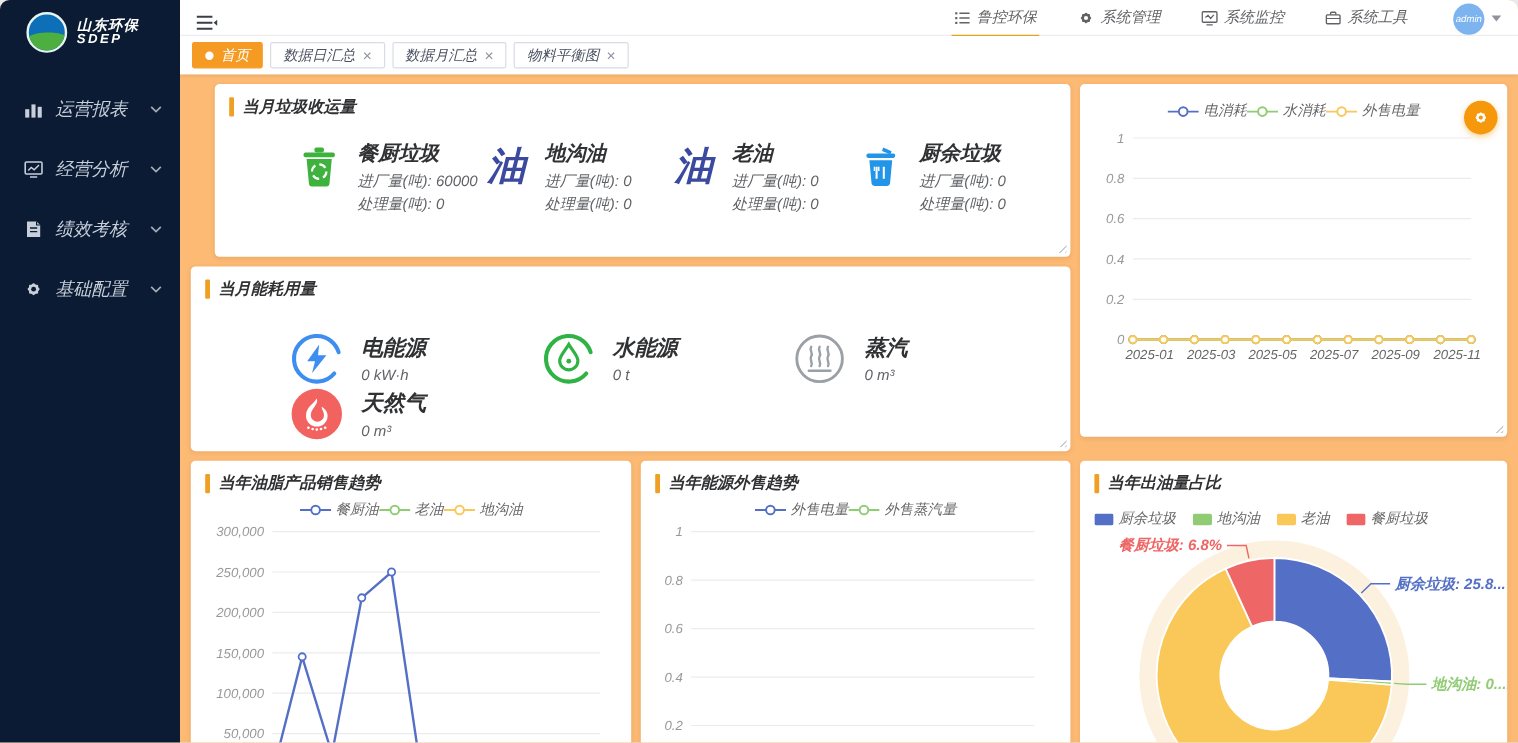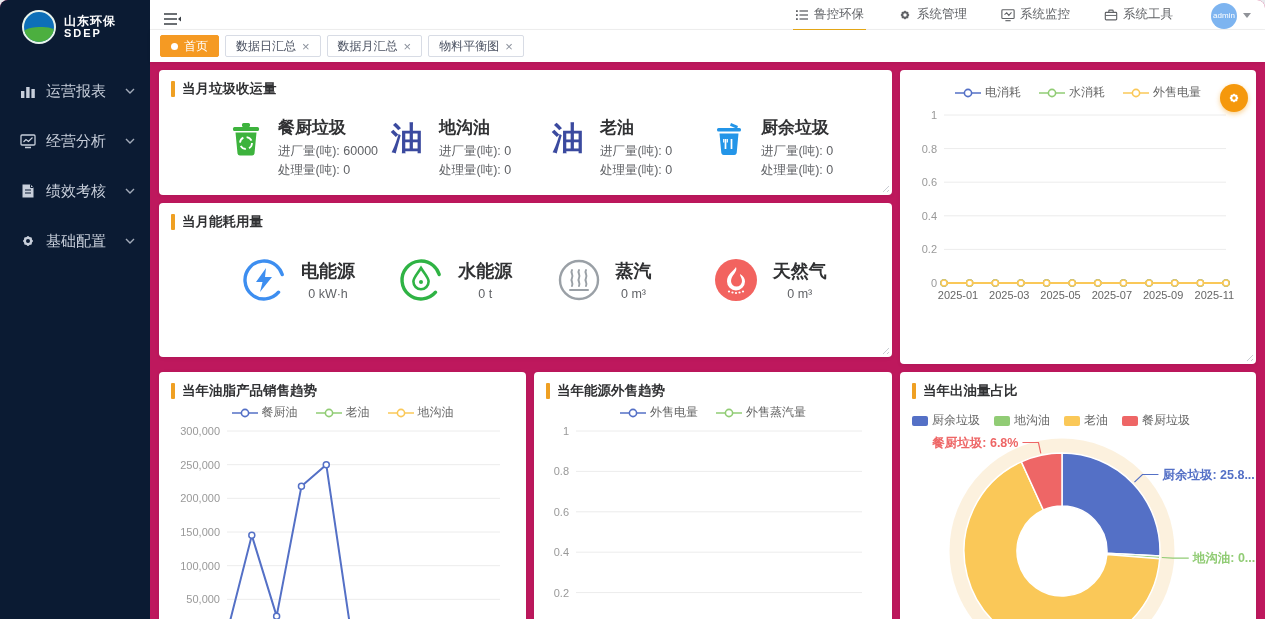--- a/index.html
+++ b/index.html
@@ -1,19 +1,19 @@
 <!DOCTYPE html>
 <html><head>
 <meta charset="utf-8">
 <style>
   * { margin:0; padding:0; box-sizing:border-box; }
   html,body { width:1265px; height:619px; overflow:hidden; background:#e8eaed;
     font-family:"Liberation Sans","DejaVu Sans",sans-serif; }
-  .app { position:relative; width:1265px; height:619px; background:#be185d;
-    border-radius:8px 8px 0 0; overflow:hidden; display:flex; }
+  .app { position:relative; width:1265px; height:619px; background:#fdba74;
+    border-radius:8px 8px 0 0; overflow:hidden; display:flex;font-style:italic; }
 
   
   .sidebar { width:150px; height:100%; background:#0b1b33; flex:0 0 150px; color:#bfcbd9; }
   .logo { display:flex; align-items:center; gap:8px; padding:10px 8px 14px 22px; }
   .logo-circle { width:34px; height:34px; border-radius:50%; background:#0d6fb8; position:relative; overflow:hidden; flex:0 0 34px; border:2px solid #e8f4ec; }
   .logo-circle .land { position:absolute; left:-4px; right:-4px; bottom:-3px; height:18px; background:#4caf3f; border-radius:50% 40% 0 0; }
   .logo-text { line-height:1.05; }
   .logo-title { font-size:12px; font-weight:bold; color:#fff; letter-spacing:1px; }
   .logo-sub { font-size:11px; font-weight:bold; color:#fff; letter-spacing:2px; }
   .menu { margin-top:8px; }
@@ -56,29 +56,29 @@
   
   .waste-grid { display:grid; grid-template-columns:repeat(4,1fr); padding:18px 10px 6px 55px; }
   .stat-item { display:flex; gap:12px; align-items:flex-start; }
   .stat-icon { width:40px; height:40px; flex:0 0 40px; display:flex; align-items:center; justify-content:center; margin-top:2px; }
   .stat-icon svg { width:36px; height:38px; }
   .oil-char { font-size:32px; font-weight:bold; color:#3b4a9f; line-height:40px; }
   .stat-name { font-size:17px; font-weight:bold; color:#303133; margin-bottom:3px; }
   .stat-line { font-size:12.5px; color:#606266; line-height:1.55; }
 
   
-  .energy-grid { display:grid; grid-template-columns:repeat(4,1fr); padding:26px 10px 14px 70px;text-align:center; }
+  .energy-grid { display:grid; grid-template-columns:repeat(3,1fr); padding:26px 10px 14px 70px; }
   .energy-item { display:flex; gap:14px; align-items:center; }
   .energy-icon { width:46px; height:46px; flex:0 0 46px; }
   .energy-icon svg { width:46px; height:46px; display:block; }
   .energy-name { font-size:18px; font-weight:bold; color:#303133; margin-bottom:4px; }
   .energy-value { font-size:12.5px; color:#606266; }
 
   
-  .chart-legend { display:flex; justify-content:center; gap:18px; }
+  .chart-legend { display:flex; justify-content:center; }
   .chart-legend.left { justify-content:flex-start; gap:14px; margin-top:12px; }
   .legend-item { display:flex; align-items:center; gap:4px; font-size:12px; color:#666; cursor:pointer; }
   .fab { position:absolute; top:14px; right:8px; width:28px; height:28px; border-radius:50%; background:#f5980c;
     display:flex; align-items:center; justify-content:center; cursor:pointer; box-shadow:0 2px 5px rgba(245,152,12,.45); z-index:3; }
   .fab svg { width:14px; height:14px; }
   .chart-box { margin-top:4px; }
 </style>
 </head>
 <body>
 
@@ -230,21 +230,21 @@
       <div class="tab">
         <span>物料平衡图</span>
         <span class="close">×</span>
       </div>
     </div>
 
     <div class="content">
       <div class="row1">
         <div class="col-left">
 
-          <section class="card" style="height:125px;">
+          <section class="card" style="height:144px;margin-left:20px;">
             <div class="card-title">当月垃圾收运量</div>
             <div class="waste-grid">
               <div class="stat-item">
                 <span class="stat-icon">
                   <svg viewBox="0 0 36 38">
                       <rect x="5" y="8" width="26" height="4" rx="1.5" fill="#3db33d"></rect>
                       <rect x="14" y="4" width="8" height="4" rx="1.5" fill="#3db33d"></rect>
                       <path d="M7.5 13.5h21l-2 21a2.5 2.5 0 01-2.5 2h-12a2.5 2.5 0 01-2.5-2z" fill="#3db33d"></path>
                       <circle cx="18" cy="24" r="6" fill="none" stroke="#fff" stroke-width="1.8" stroke-dasharray="6 3.4"></circle>
                     </svg>

